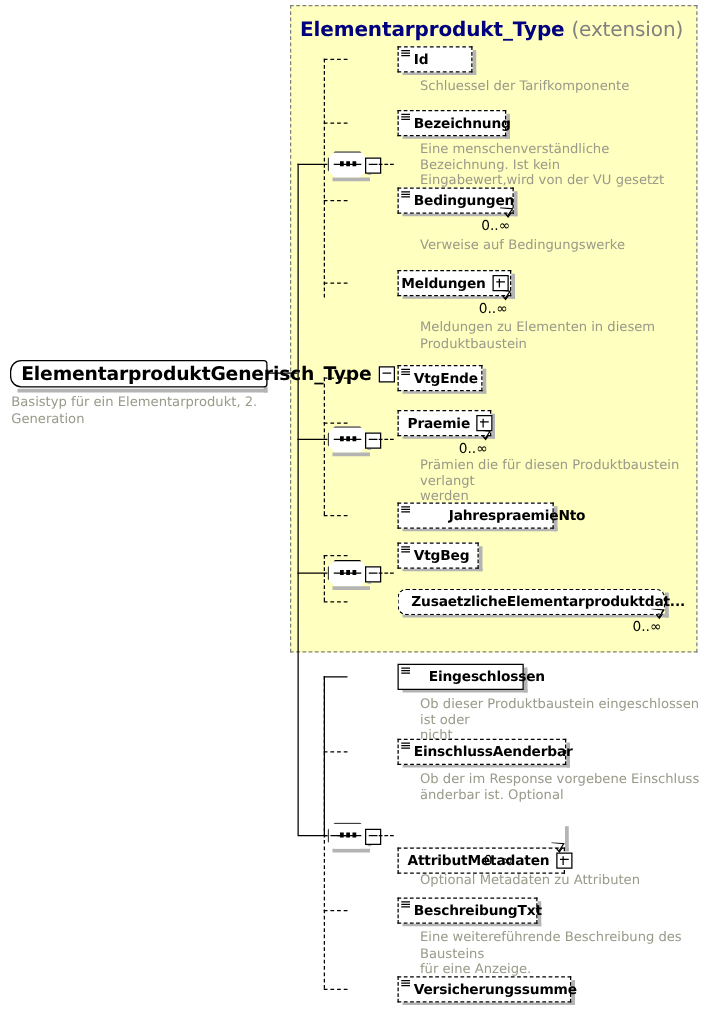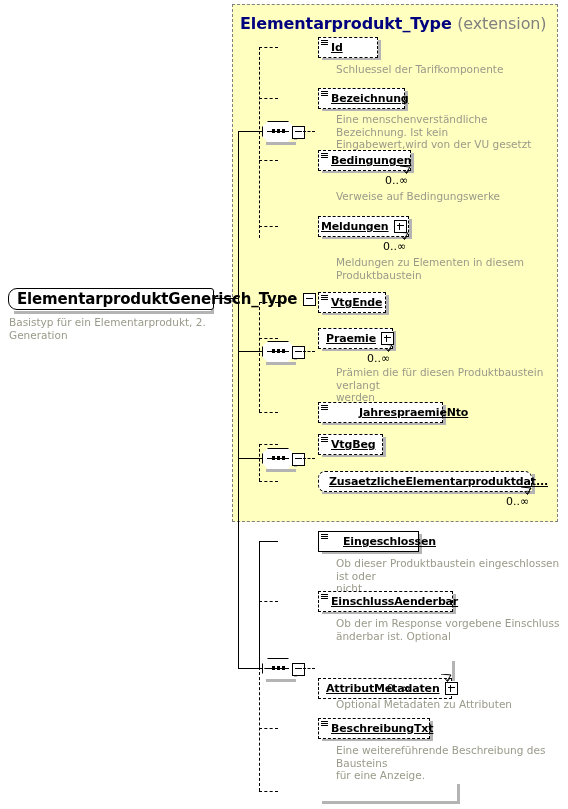--- a/index.html
+++ b/index.html
@@ -33,21 +33,20 @@
   
   .node{
     position:absolute;
     box-sizing:border-box;
     background:#ffffff;
     height:21px;
     display:flex;
     align-items:center;
     padding:0 5px 0 12px;
     white-space:nowrap;
-    text-decoration:underline;
   }
   .node .label{
     font-size:11px;
     font-weight:bold;
     color:#000000;
     line-height:11px;
     letter-spacing:-0.15px;
   }
   .node.optional{ border:1px dashed #000000; }
   .node.required{ border:1px solid #000000; }
@@ -413,14 +412,22 @@
         <i></i>
       </span>
     <span class="label">BeschreibungTxt</span>
   </div>
   <div class="desc" style="left:336px;top:744px;width:225px;">Eine weitereführende Beschreibung des Bausteins
 für eine Anzeige.</div>
 
   <div class="dln h" style="left:259px;top:791px;width:19px;"></div>
   <div class="shadow" style="left:322px;top:801px;width:138px;height:3px;"></div>
   <div class="shadow" style="left:457px;top:784px;width:3px;height:20px;"></div>
+  <div class="node optional" style="left:318px;top:781px;width:139px;">
+    <span class="hb">
+        <i></i>
+        <i></i>
+        <i></i>
+      </span>
+    <span class="label">Versicherungssumme</span>
+  </div>
 
 </div>
 
 </body></html>

